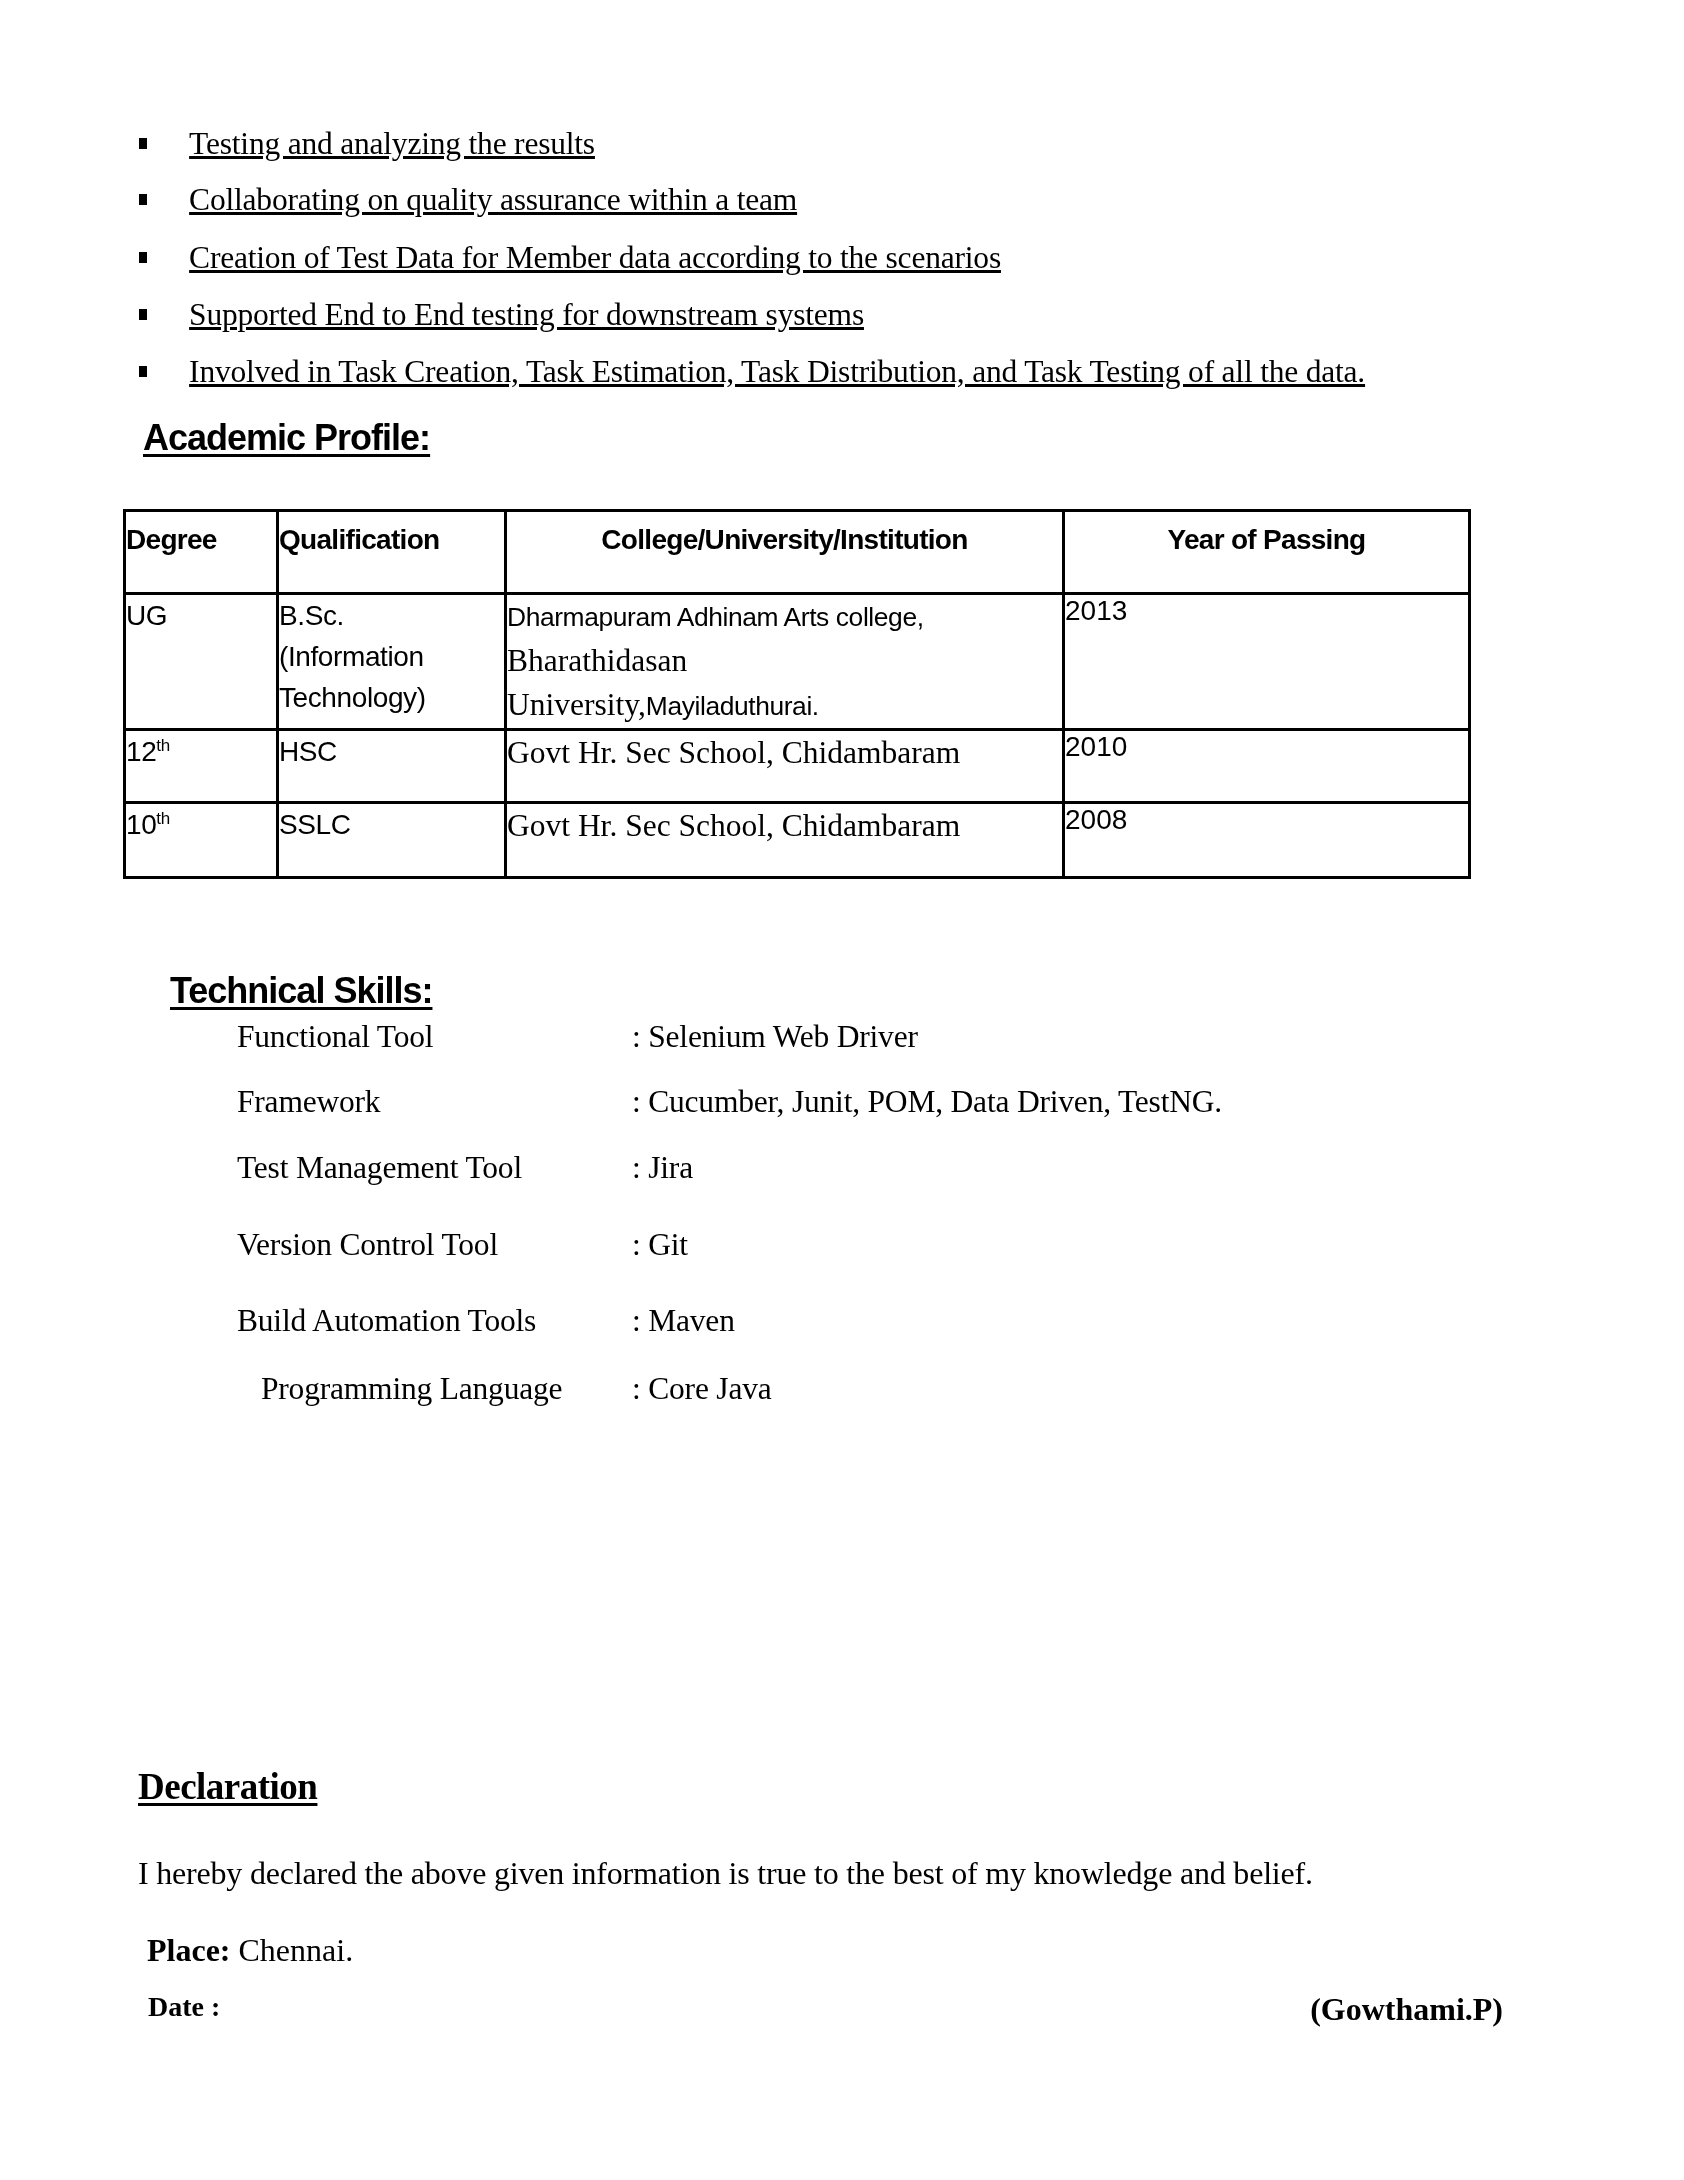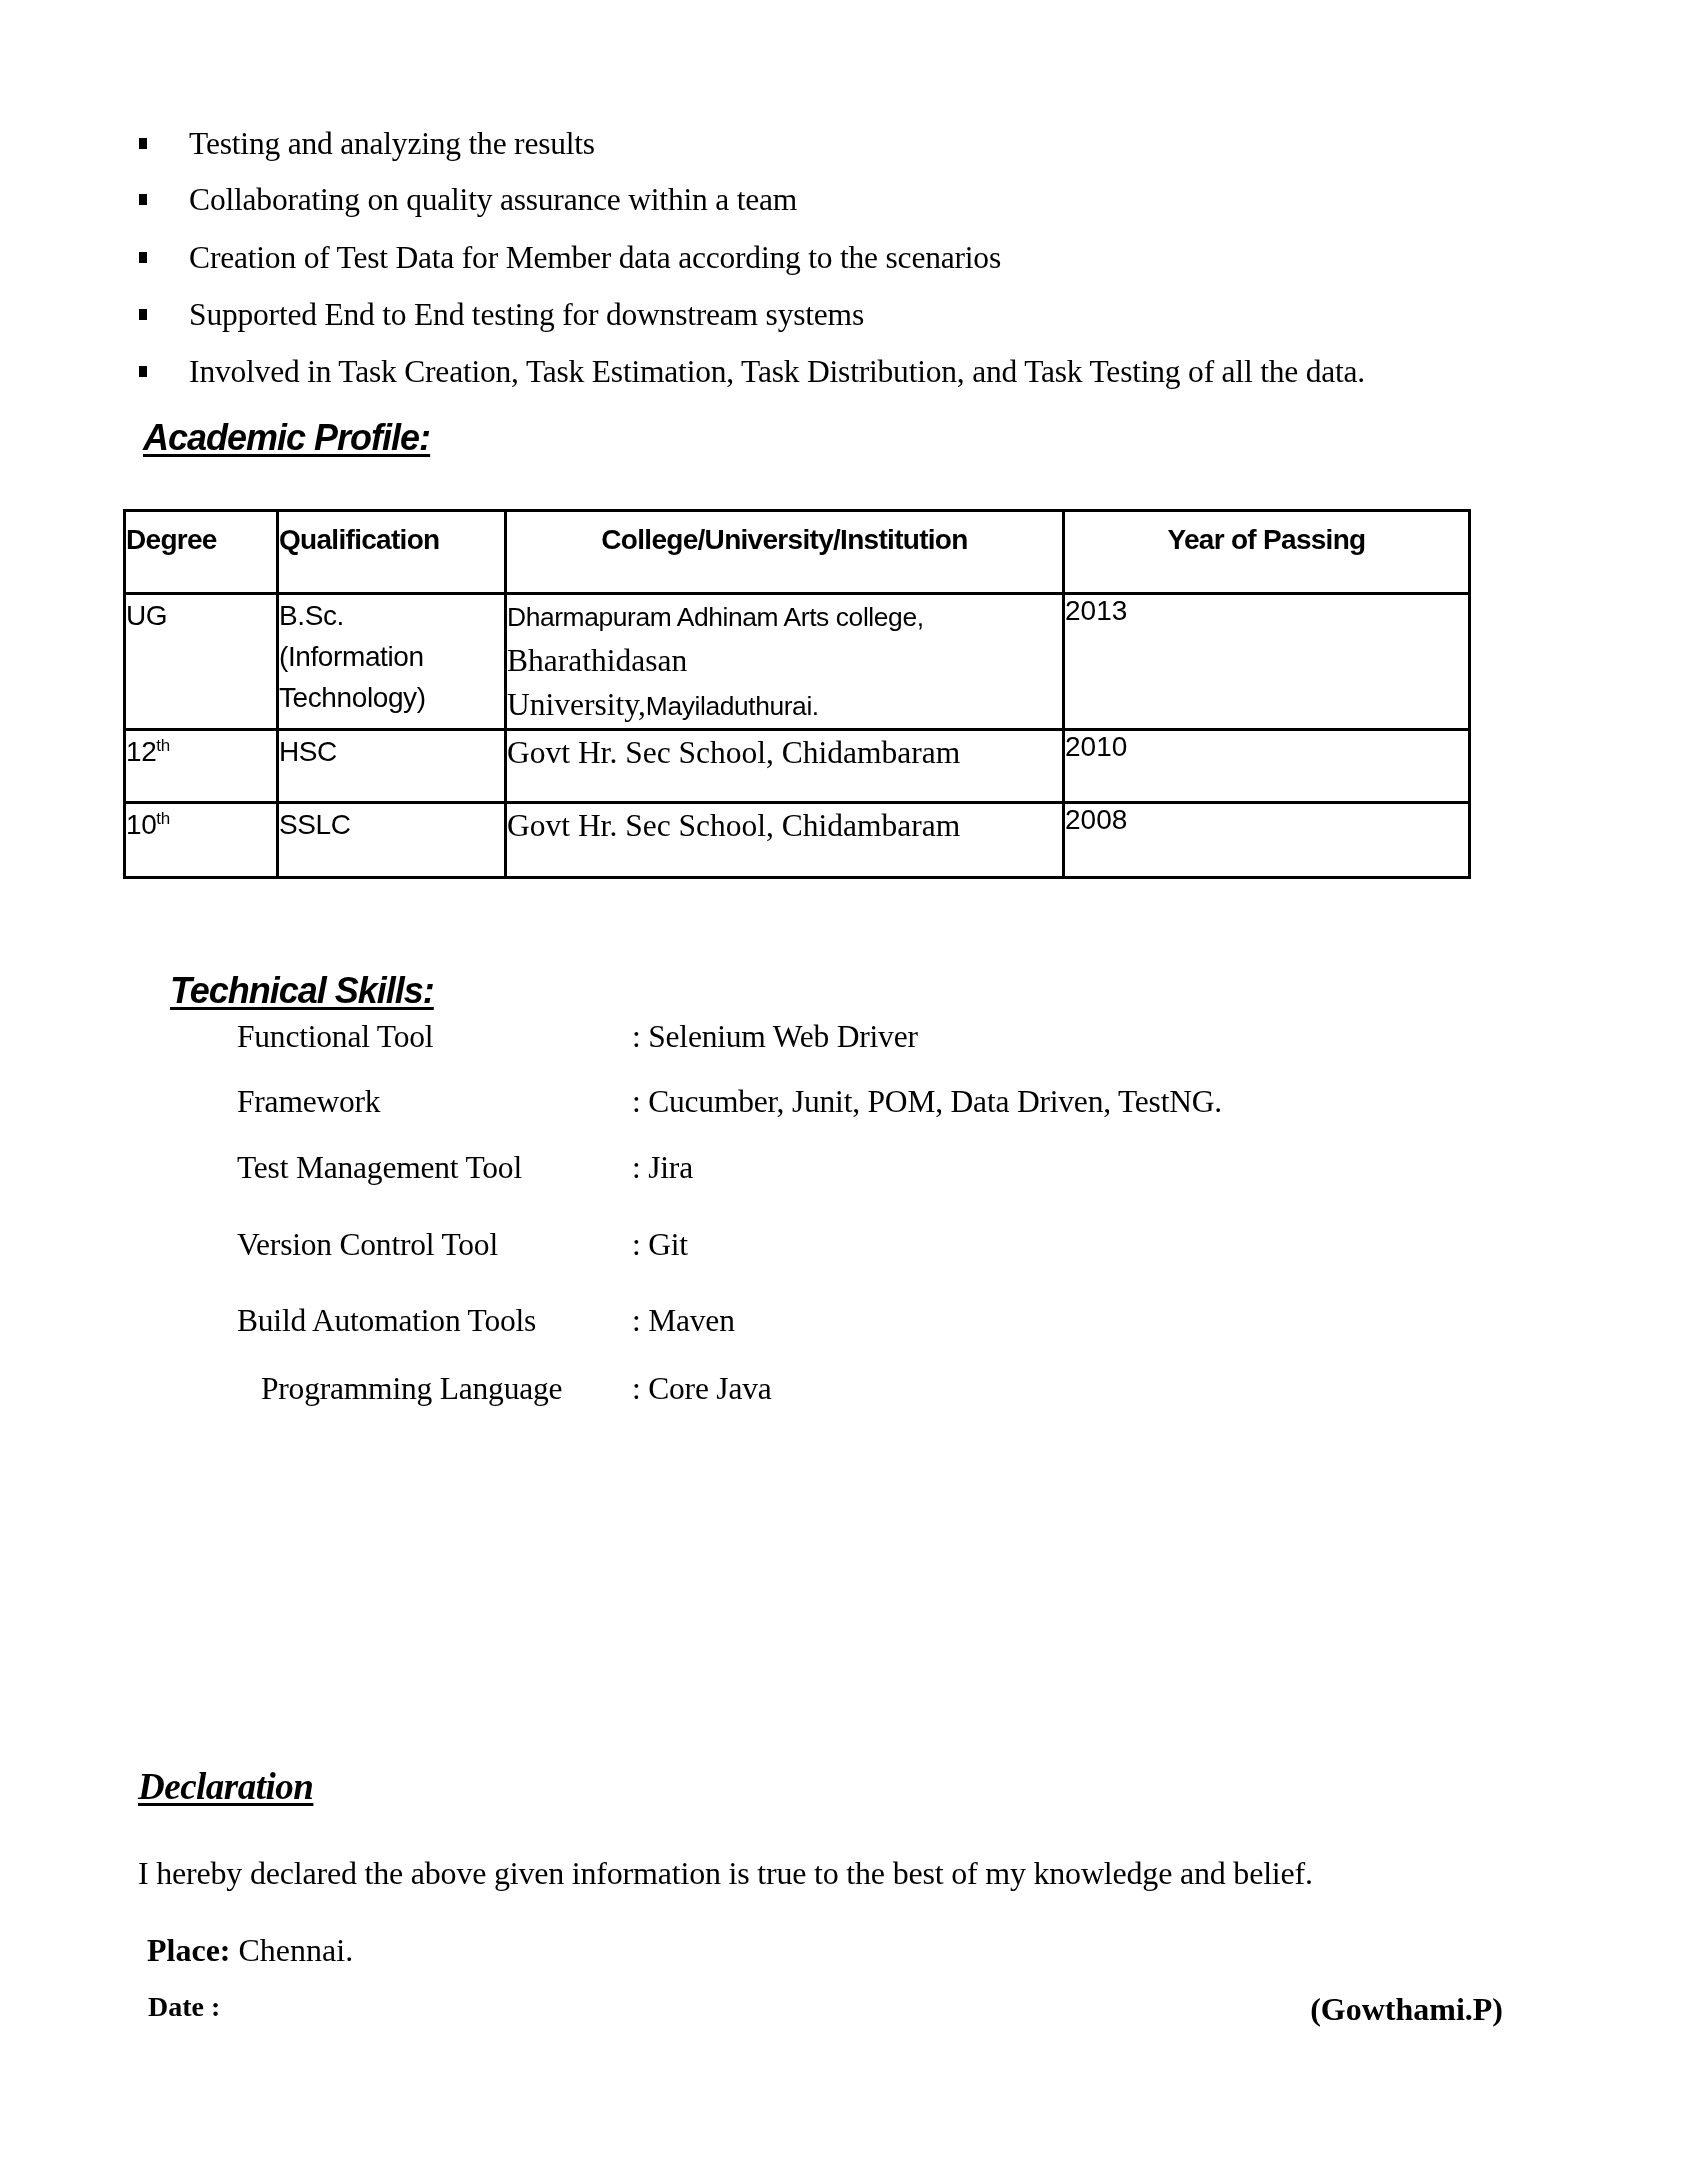--- a/index.html
+++ b/index.html
@@ -1,20 +1,20 @@
 <!DOCTYPE html>
 <html style="font-size:13.6px"><head>
 <meta charset="utf-8">
 <style>
   html, body { margin: 0; padding: 0; background: #ffffff; }
   body { width: 1685px; height: 2181px; position: relative; overflow: hidden; color: #000; font-family: "Liberation Serif", serif; }
-  .bullet-row { position: absolute; left: 136px; height: 43px; display: flex; align-items: center; }
+  .bullet-row { position: absolute; left: 136px; height: 43px; display: flex; align-items: center; text-decoration: underline; }
   .bullet-sq { width: 8.5px; height: 11px; background: #000; margin-left: 2.6px; margin-right: 42px; }
   .bullet-text { font-size: 31.5px; white-space: nowrap; letter-spacing: -0.2px; }
-  .heading { position: absolute; font-family: "Liberation Sans", sans-serif; font-weight: bold; font-size: 36px; text-decoration: underline; text-decoration-thickness: 2.6px; text-underline-offset: 4.3px; letter-spacing: -1px; white-space: nowrap; font-style: italic; }
+  .heading { position: absolute; font-family: "Liberation Sans", sans-serif; font-weight: bold; font-size: 36px; text-decoration: underline; text-decoration-thickness: 2.6px; text-underline-offset: 4.3px; letter-spacing: -1px; white-space: nowrap; }
 
   table.acad { position: absolute; left: 123px; top: 509px; width: 1348px; border-collapse: collapse; table-layout: fixed; }
   table.acad td, table.acad th { border: 3.4px solid #000; vertical-align: top; padding: 0; }
   table.acad th { font-family: "Liberation Sans", sans-serif; font-weight: bold; font-size: 28px; height: 68px; padding-top: 12px; letter-spacing: -0.7px; margin-top: 16px; }
   .c-deg { width: 153px; }
   .c-qual { width: 228px; }
   .c-col { width: 558px; }
   .c-year { width: auto; }
   th.deg, th.qual { text-align: left; padding-left: 25.6px; }
   th.qual { padding-left: 26.4px; }

